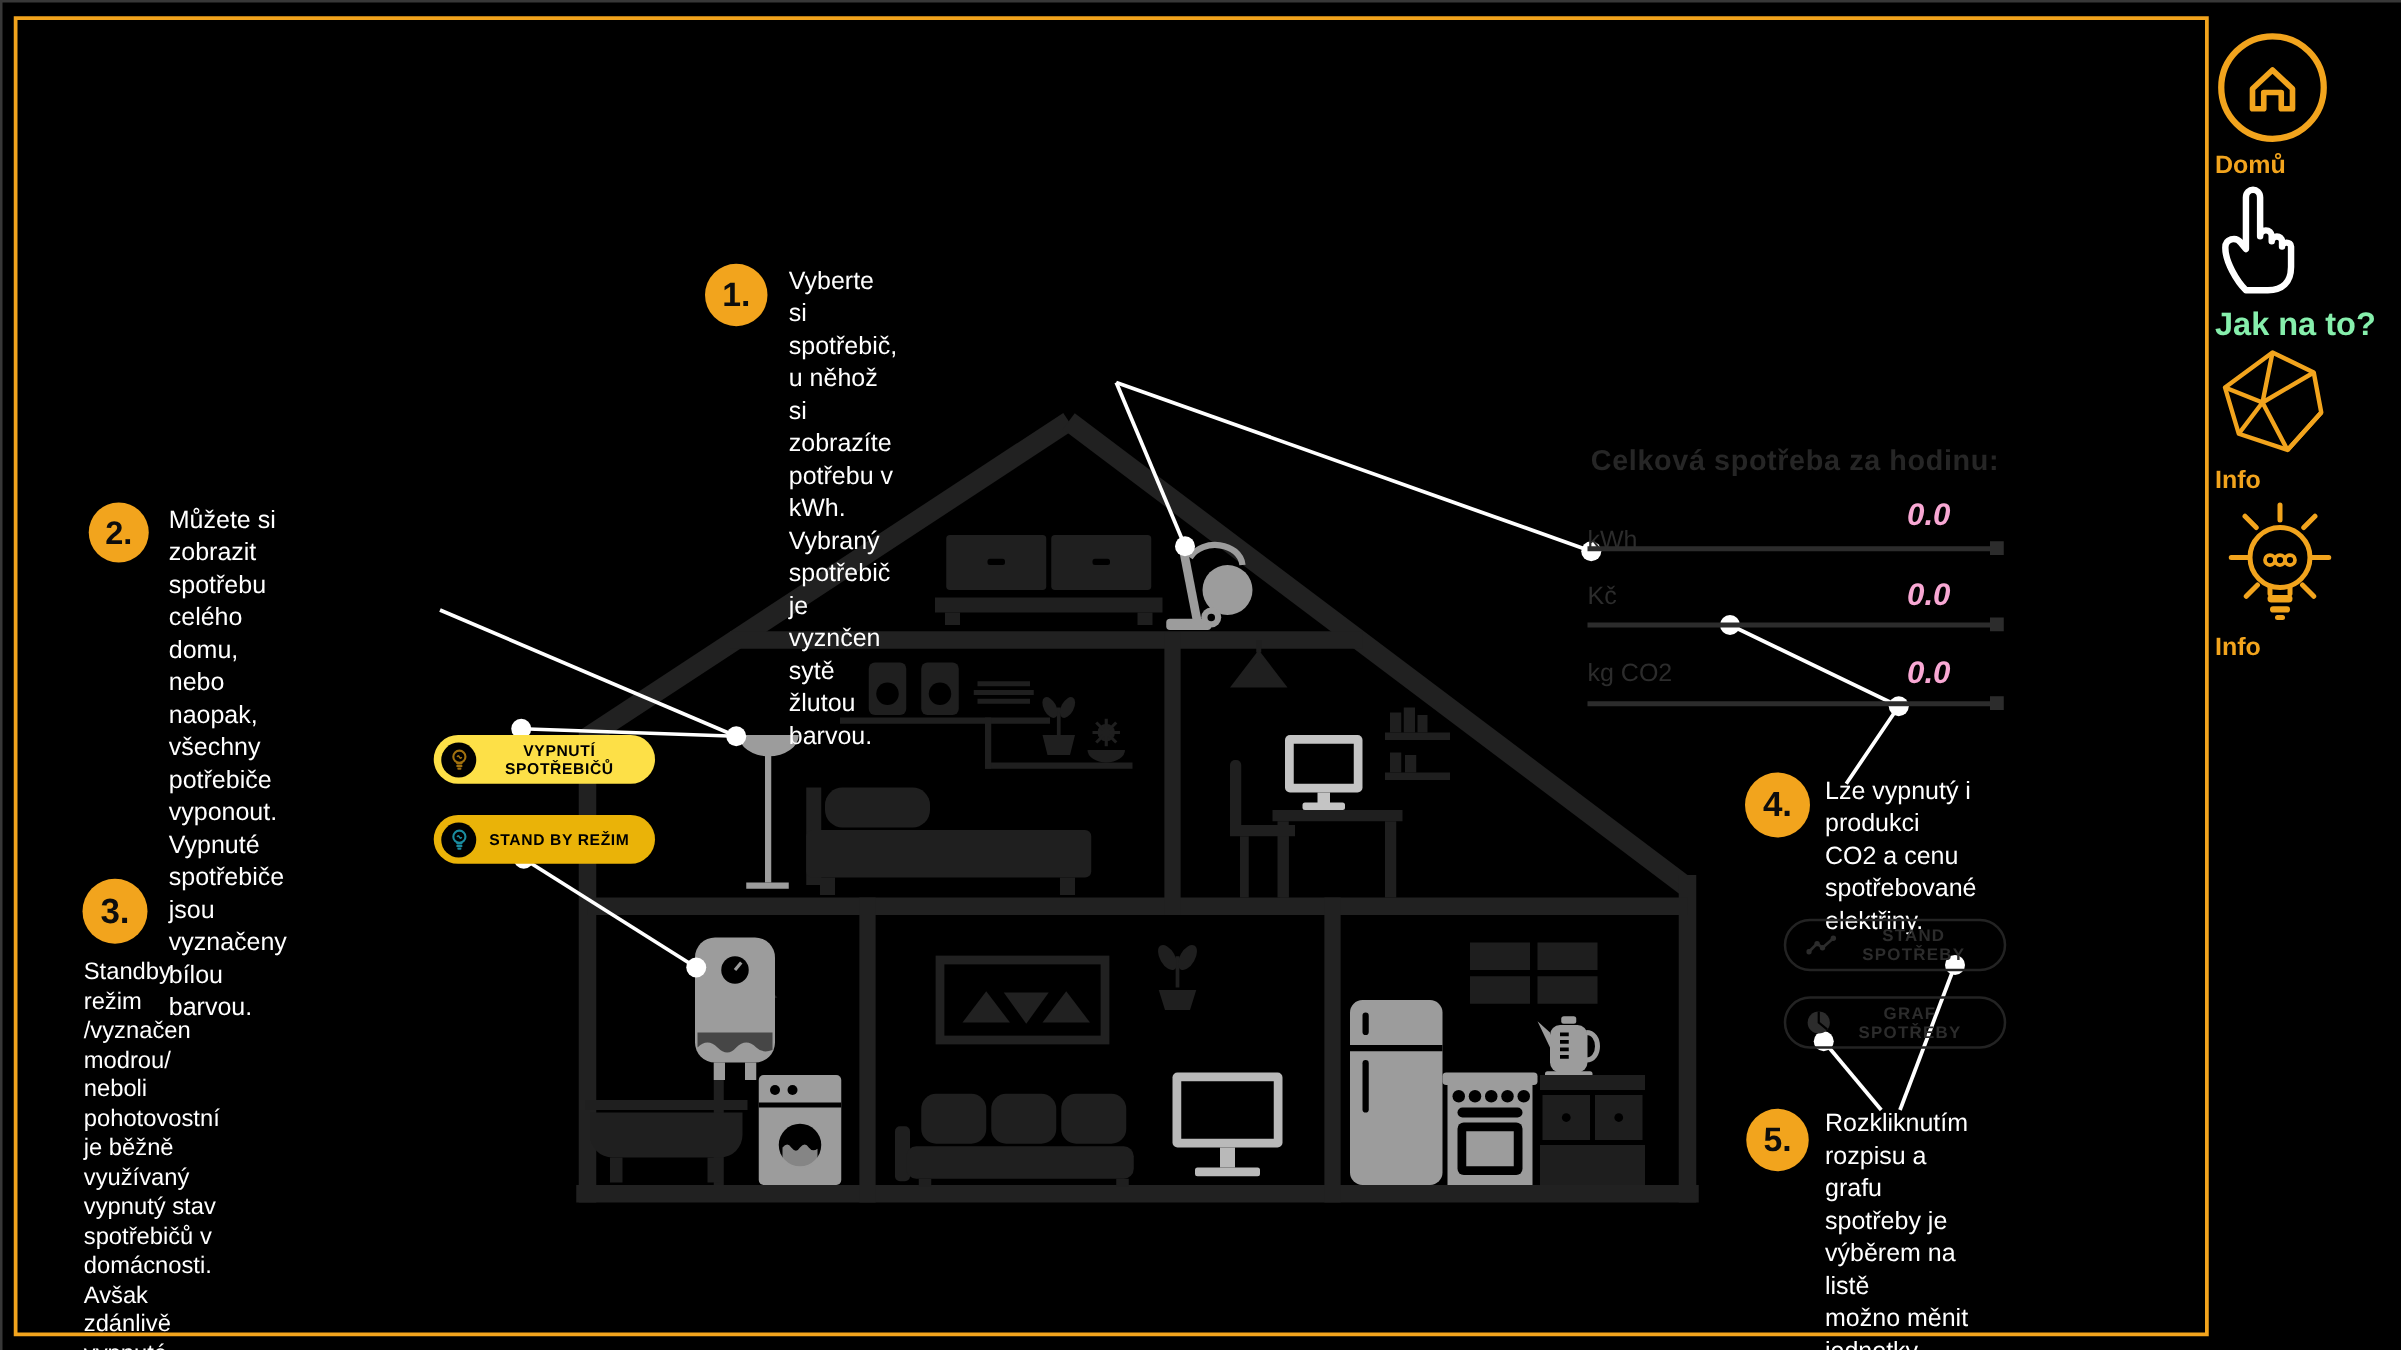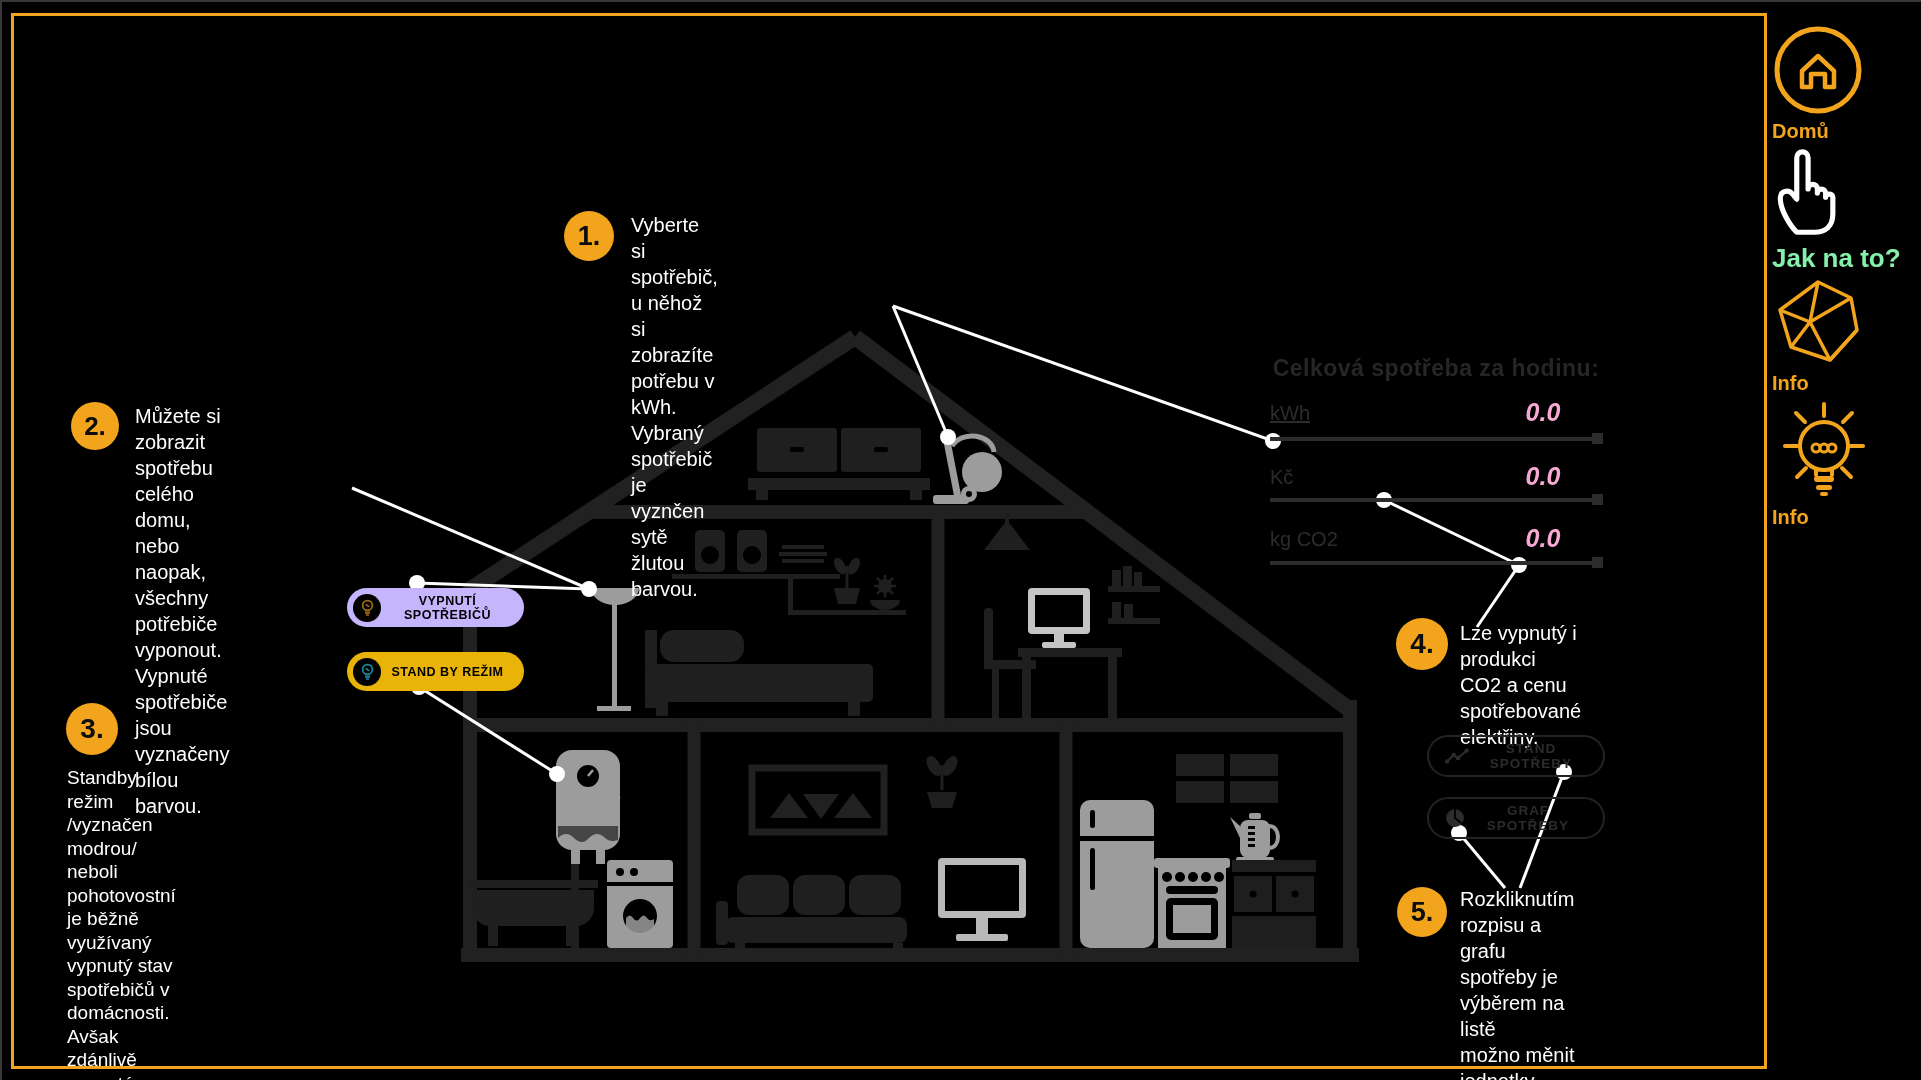--- a/index.html
+++ b/index.html
@@ -306,21 +306,21 @@
 CO2 a cenu spotřebované
 elektřiny.</p>
   </div>
   <div class="step">
     <div class="badge" style="left:1397px;top:887px;width:50px;height:50px;font-size:27px;">5.</div>
     <p class="steptext" style="left:1460px;top:886px;">Rozkliknutím rozpisu a grafu
 spotřeby je výběrem na listě
 možno měnit jednotky času.</p>
   </div>
 
-  <button class="pill" style="left:347px;top:588px;background:#c4b5fd;">
+  <button class="pill" style="left:347px;top:588px;background:#fde047;">
     <span class="pill-ic" style="color:#A1700E;">
       <svg width="17" height="19" viewBox="0 0 16 18">
         <circle cx="8" cy="7" r="4.6" fill="none" stroke="currentColor" stroke-width="1.6"></circle>
         <path d="M6.3 7.2 q0.9 -1.7 1.7 0 q0.9 1.7 1.7 0" fill="none" stroke="currentColor" stroke-width="1.2"></path>
         <path d="M6.4 12 h3.2 M6.4 14.1 h3.2 M7.2 16.1 h1.6" stroke="currentColor" stroke-width="1.6" stroke-linecap="round"></path>
       </svg>
     </span>
     <span class="pill-lbl">VYPNUTÍ SPOTŘEBIČŮ</span>
   </button>
   <button class="pill" style="left:347px;top:652px;background:#eab308;">
@@ -330,21 +330,21 @@
         <path d="M6.3 7.2 q0.9 -1.7 1.7 0 q0.9 1.7 1.7 0" fill="none" stroke="currentColor" stroke-width="1.2"></path>
         <path d="M6.4 12 h3.2 M6.4 14.1 h3.2 M7.2 16.1 h1.6" stroke="currentColor" stroke-width="1.6" stroke-linecap="round"></path>
       </svg>
     </span>
     <span class="pill-lbl">STAND BY REŽIM</span>
   </button>
 
   <div>
     <div class="panel-title">Celková spotřeba za hodinu:</div>
 
-    <span class="p-label" style="left:1270px;top:402px;text-decoration:underline;">kWh</span>
+    <span class="p-label" style="left:1270px;top:421px;">kWh</span>
     <span class="p-value" style="left:1483px;top:398px;">0.0</span>
     <div class="p-track" style="left:1270px;top:437px;"></div>
     <div class="p-cap" style="left:1592px;top:433px;"></div>
 
     <span class="p-label" style="left:1270px;top:466px;">Kč</span>
     <span class="p-value" style="left:1483px;top:462px;">0.0</span>
     <div class="p-track" style="left:1270px;top:498px;"></div>
     <div class="p-cap" style="left:1592px;top:494px;"></div>
 
     <span class="p-label" style="left:1270px;top:528px;">kg CO2</span>

